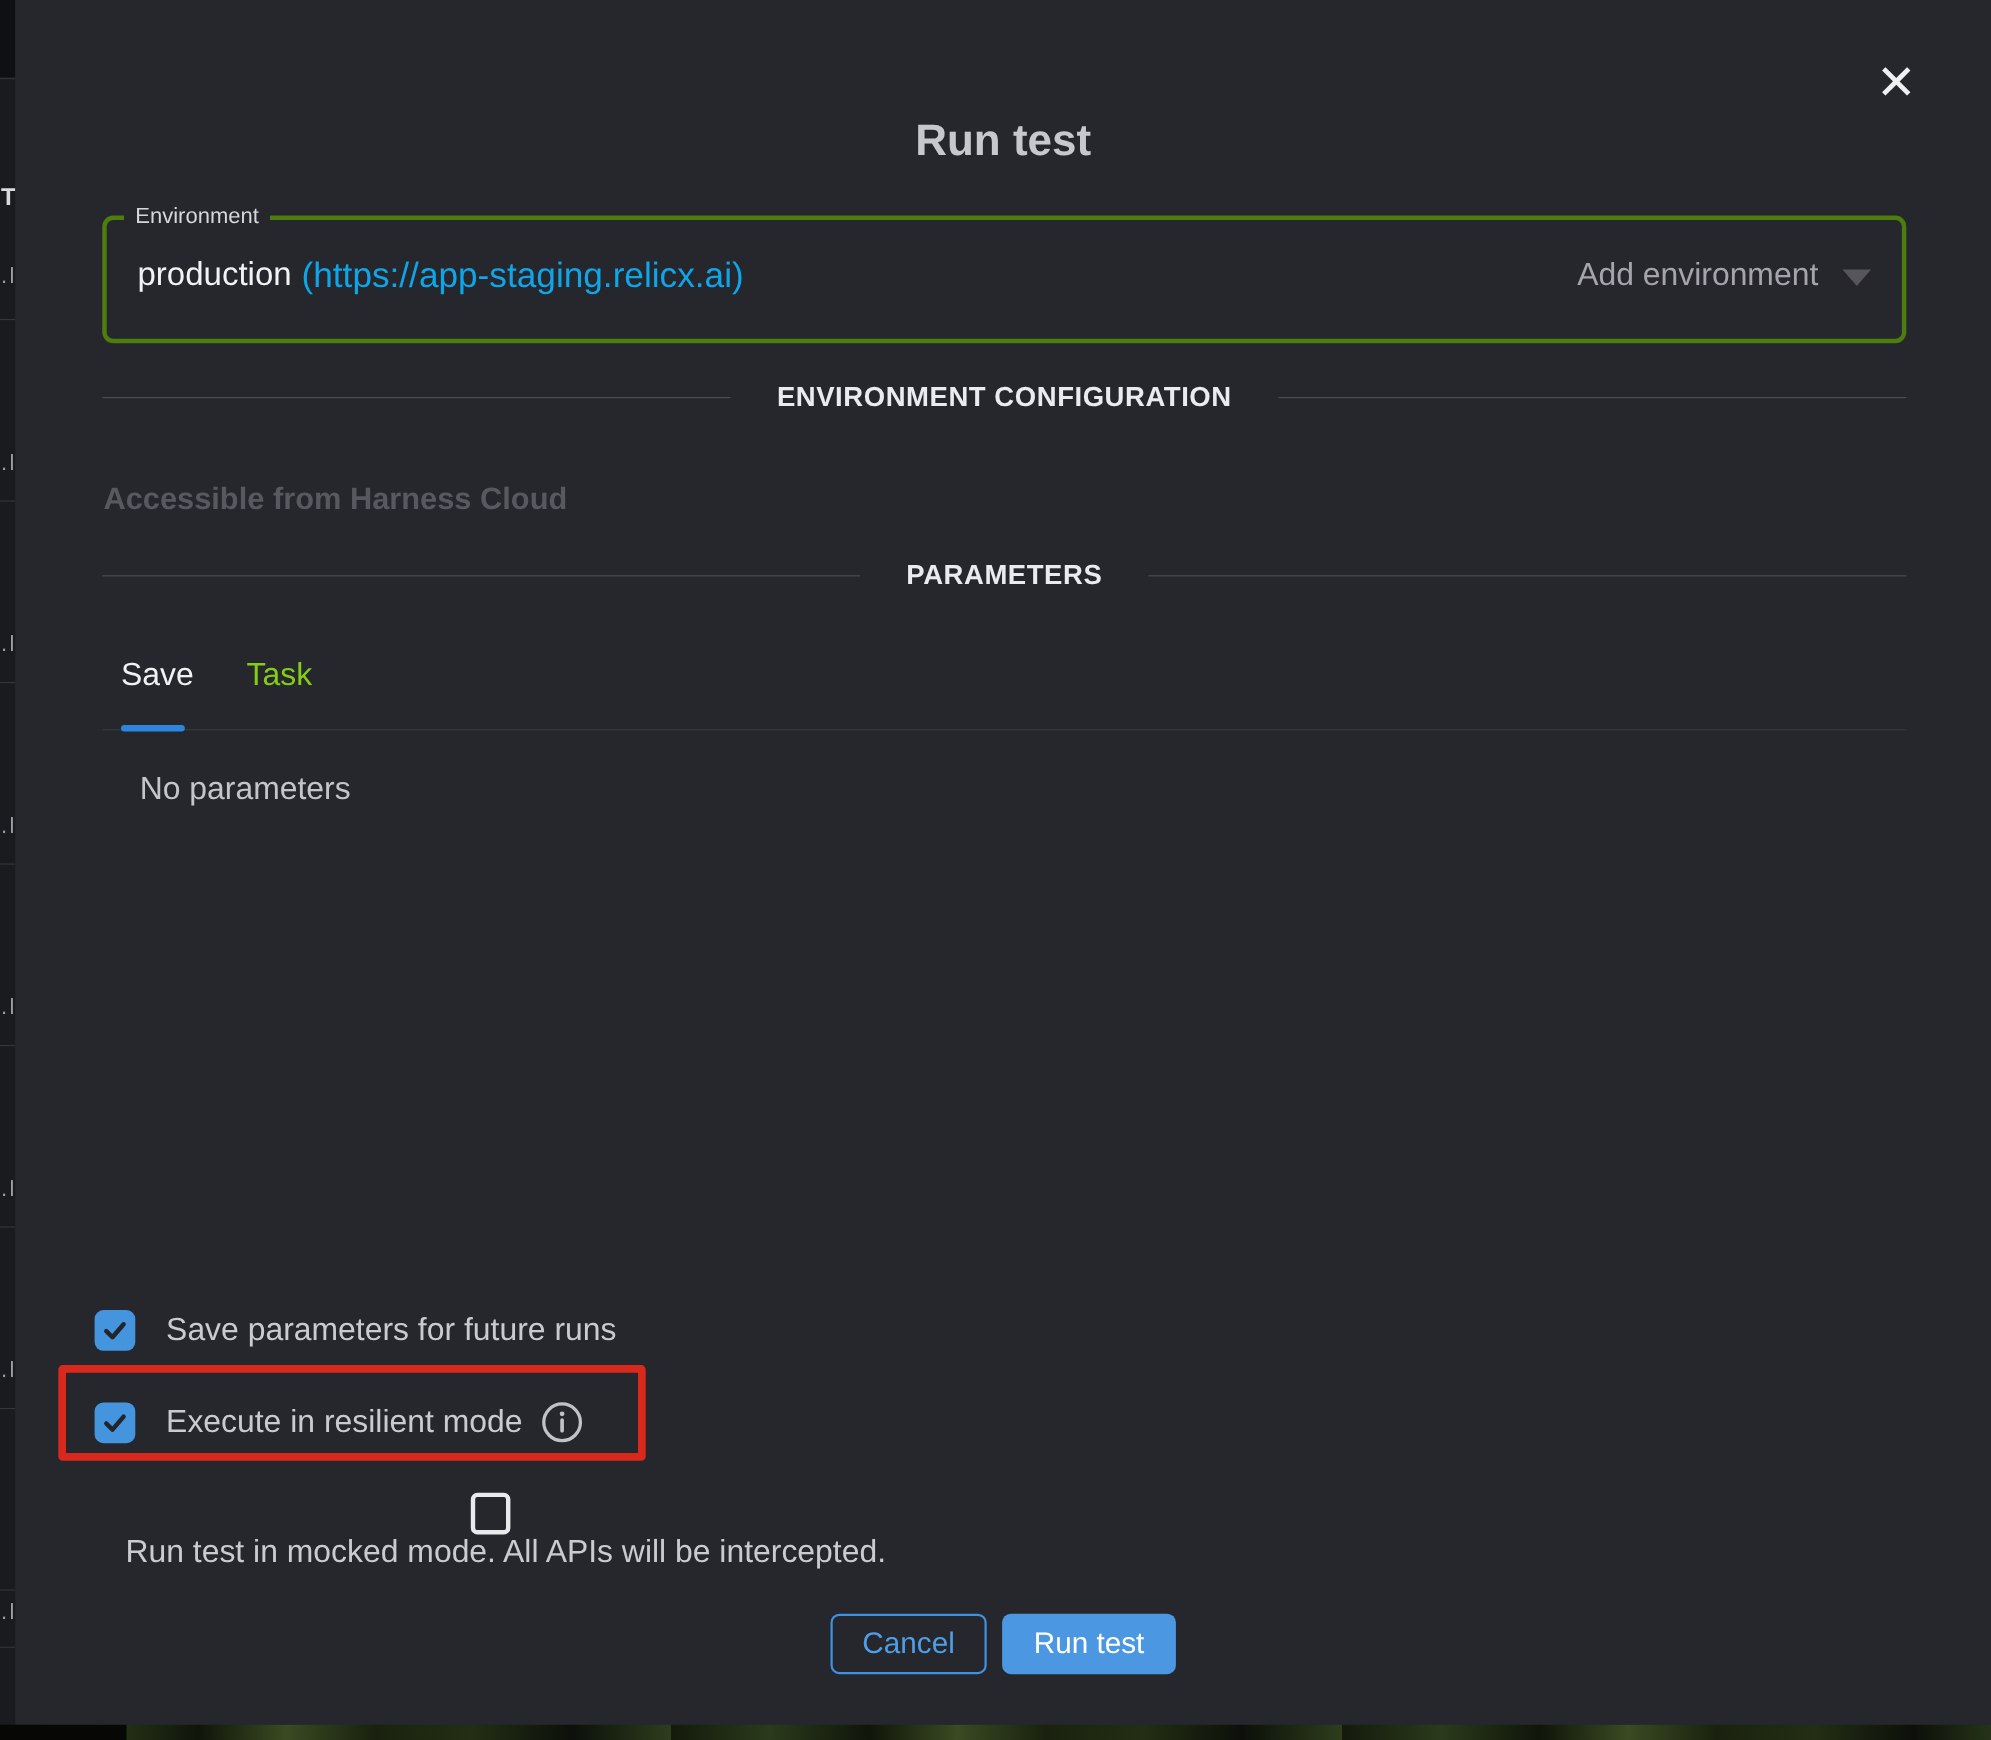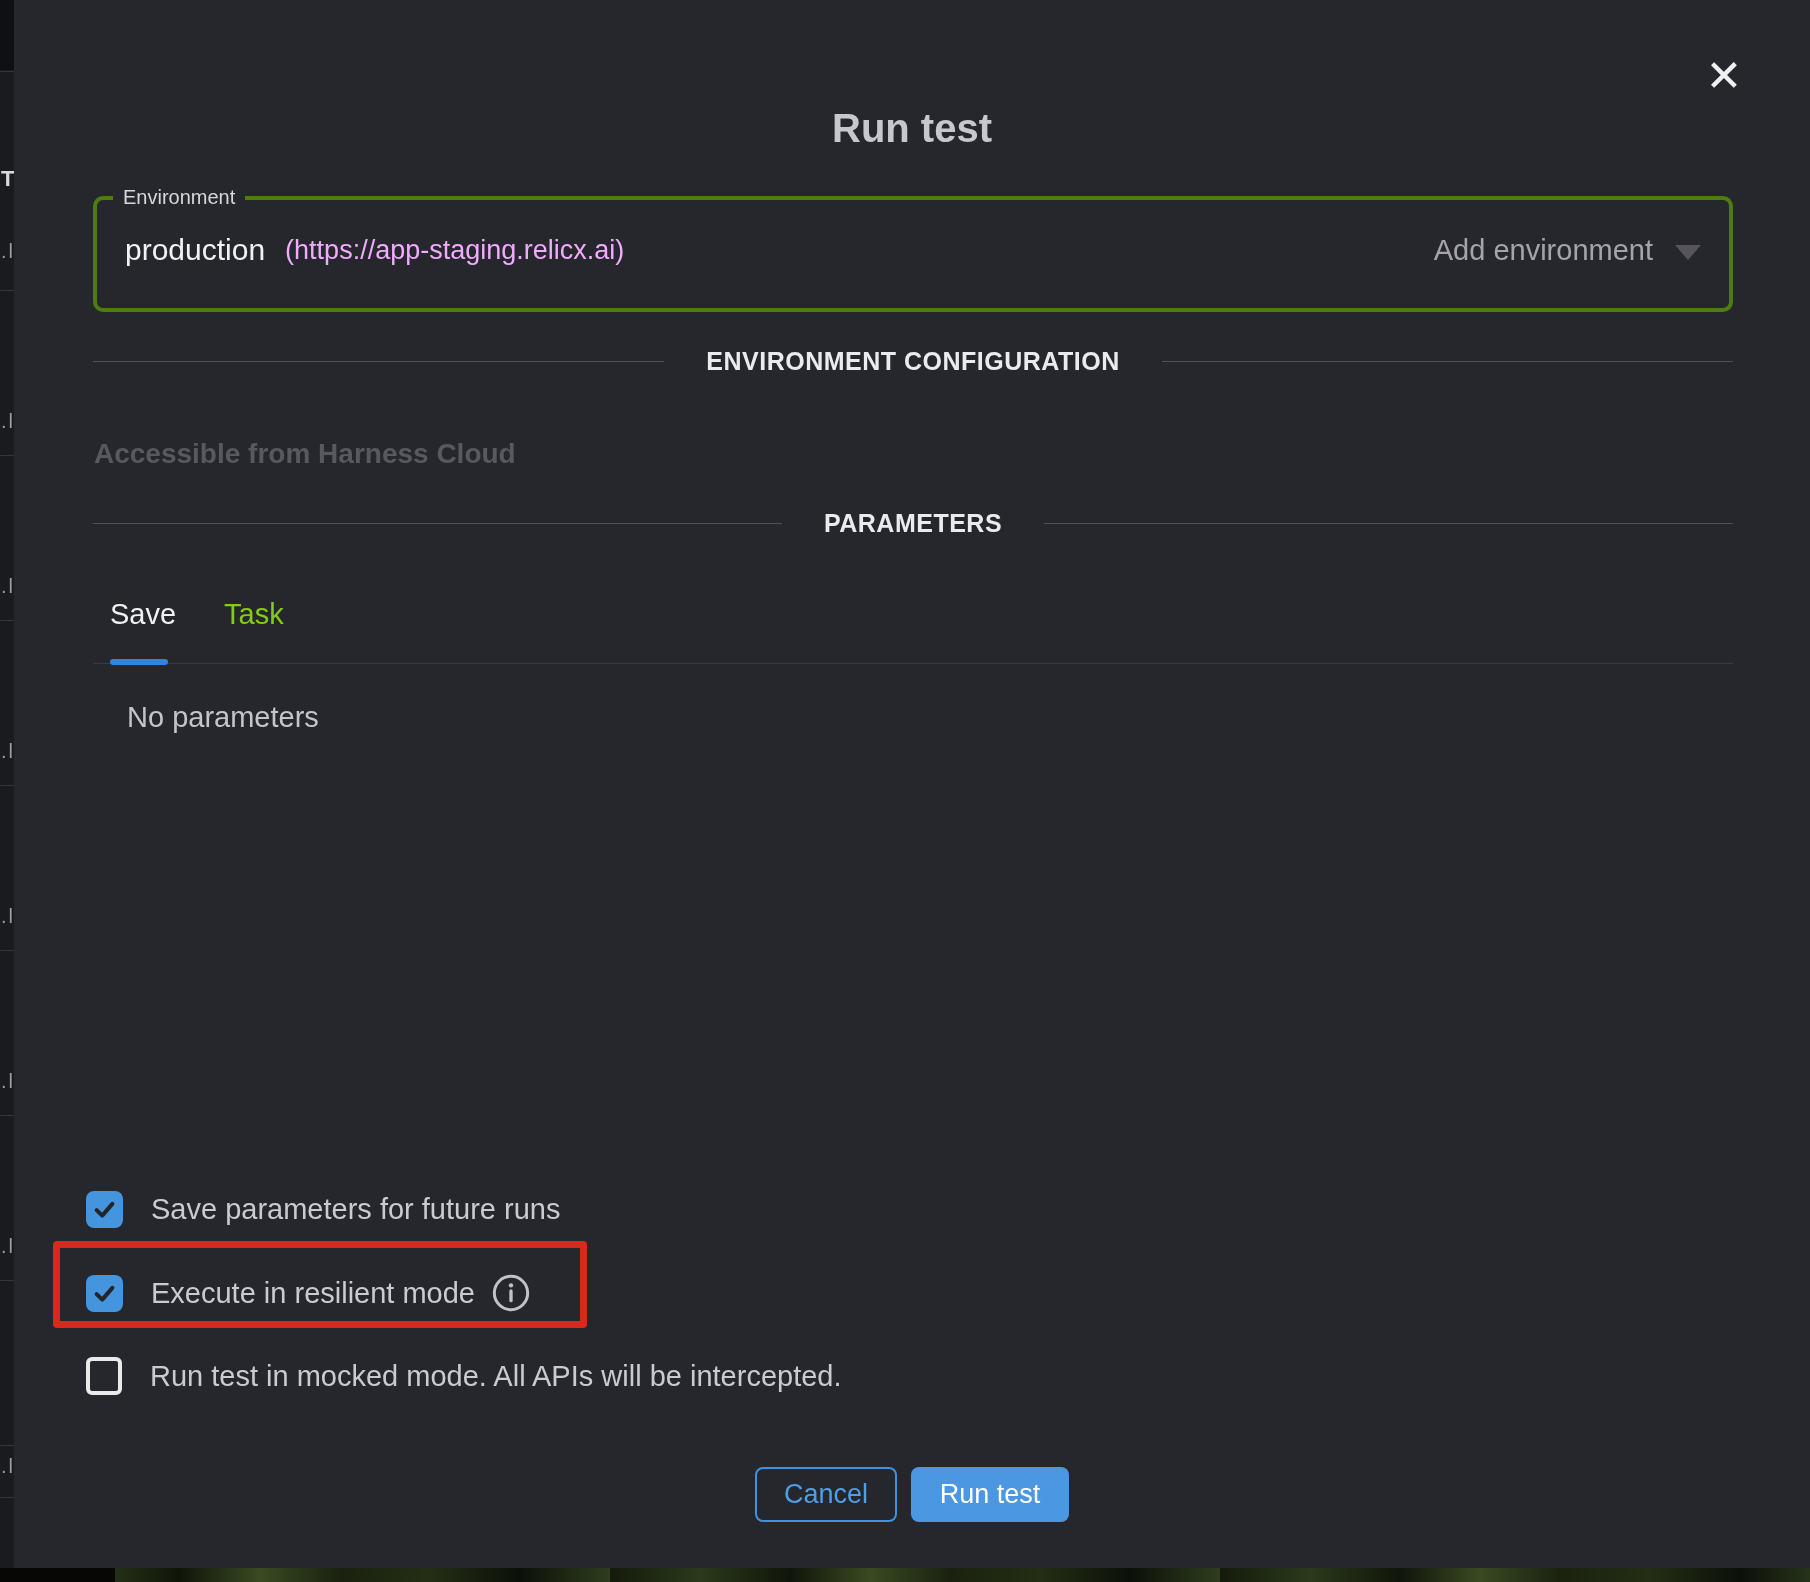--- a/index.html
+++ b/index.html
@@ -60,21 +60,21 @@
     position: absolute; left: 79px; top: 186px; width: 1640px; height: 126px;
     border: 4px solid #4d7c0f; border-radius: 10px;
   }
   fieldset.env-field legend {
     margin-left: 16px; padding: 0 10px; font-size: 20px; color: #d6d7da;
   }
   .env-row {
     display: flex; align-items: center; height: 82px; padding: 0 28px;
   }
   .env-name { font-size: 30px; font-weight: normal; color: #f1f2f4; }
-  .env-url  { font-size: 27px; color: #f0abfc; margin-left: 20px; }
+  .env-url  { font-size: 32px; color: #0ea5e9; margin-left: 9px; }
   .add-env {
     margin-left: auto; display: flex; align-items: center; cursor: pointer;
   }
   .add-env-label { font-size: 29px; color: #a5a3ab; }
   .caret-down {
     width: 0; height: 0; margin-left: 22px; margin-top: 4px;
     border-left: 13px solid transparent; border-right: 13px solid transparent;
     border-top: 15px solid #55555b;
   }
 
@@ -104,21 +104,21 @@
   }
 
   .no-params { position: absolute; left: 113px; top: 701px; font-size: 29px; color: #c3c5ca; }
 
   .check-row {
     position: absolute; left: 72px; display: flex; align-items: center; height: 38px;
   }
   .check-row .label { font-size: 29px; color: #c9cbd0; margin-left: 28px; }
   .row-save   { top: 1190px; }
   .row-resil  { top: 1274px; }
-  .row-mocked { top: 1357px; }
+  .row-mocked { top: 1357px; flex-direction: column; }
 
   .checkbox {
     width: 37px; height: 37px; border-radius: 8px; background: #4495dd;
     display: flex; align-items: center; justify-content: center; cursor: pointer; flex: none;
   }
   .checkbox.unchecked {
     background: transparent; border: 4px solid #e9eaec; border-radius: 6px; height: 38px; width: 36px;
   }
   .checkbox svg { width: 27px; height: 27px; }
 

